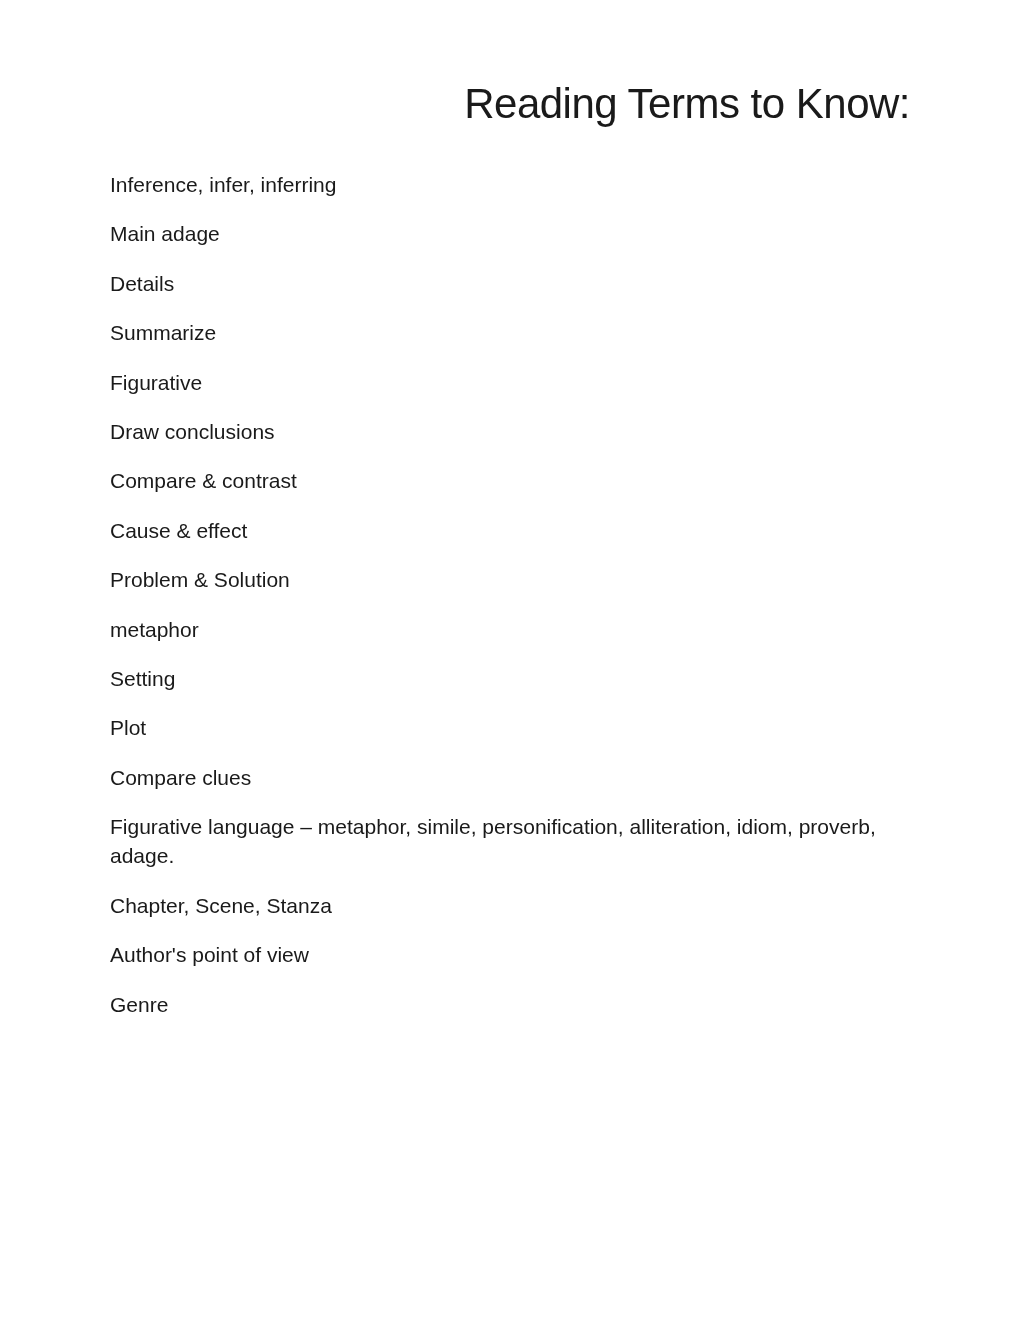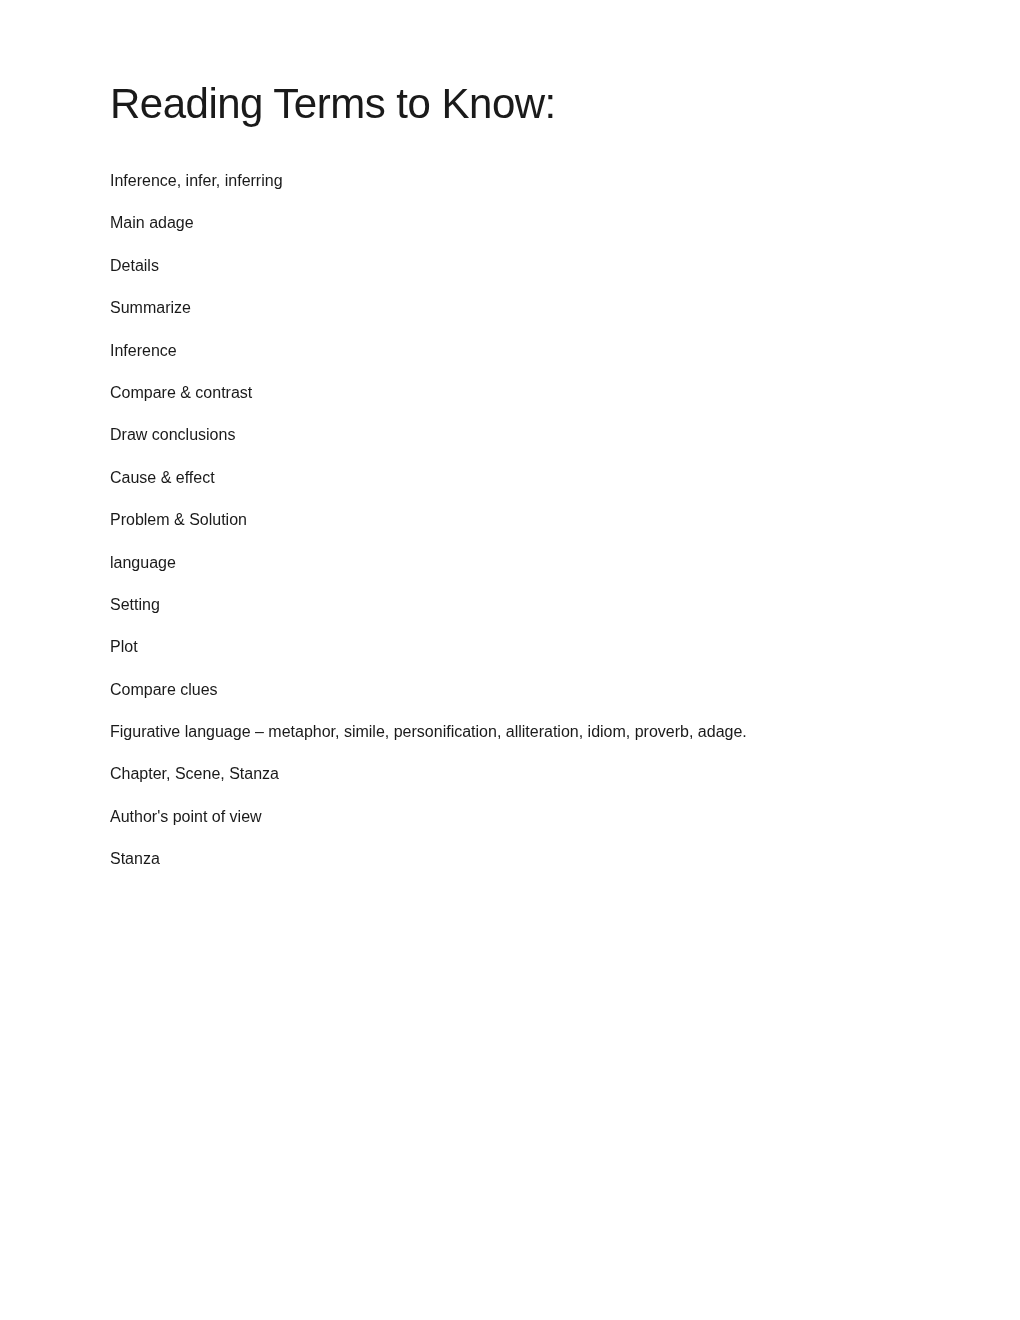--- a/index.html
+++ b/index.html
@@ -16,52 +16,53 @@
       padding: 80px 110px;
       color: #1a1a1a;
     }
 
     .page-title {
       font-size: 42px;
       font-weight: 400;
       color: #1a1a1a;
       margin-bottom: 32px;
       letter-spacing: -0.5px;
+      text-align: right;
     }
 
     .terms-list {
       list-style: none;
       padding: 0;
       margin: 0;
     }
 
     .terms-list li {
-      font-size: 16px;
+      font-size: 21px;
       font-weight: 400;
       color: #1a1a1a;
       padding: 10px 0;
       line-height: 1.4;
     }
   </style>
 </head>
 <body>
 
 <h1 class="page-title">Reading Terms to Know:</h1>
 
 <ul class="terms-list">
 <li>Inference, infer, inferring</li>
     <li>Main adage</li>
     <li>Details</li>
     <li>Summarize</li>
-    <li>Inference</li>
+    <li>Figurative</li>
+    <li>Draw conclusions</li>
     <li>Compare &amp; contrast</li>
-    <li>Draw conclusions</li>
     <li>Cause &amp; effect</li>
     <li>Problem &amp; Solution</li>
-    <li>language</li>
+    <li>metaphor</li>
     <li>Setting</li>
     <li>Plot</li>
     <li>Compare clues</li>
     <li>Figurative language – metaphor, simile, personification, alliteration, idiom, proverb, adage.</li>
     <li>Chapter, Scene, Stanza</li>
     <li>Author's point of view</li>
-    <li>Stanza</li>
+    <li>Genre</li>
   </ul>
 
 </body></html>

